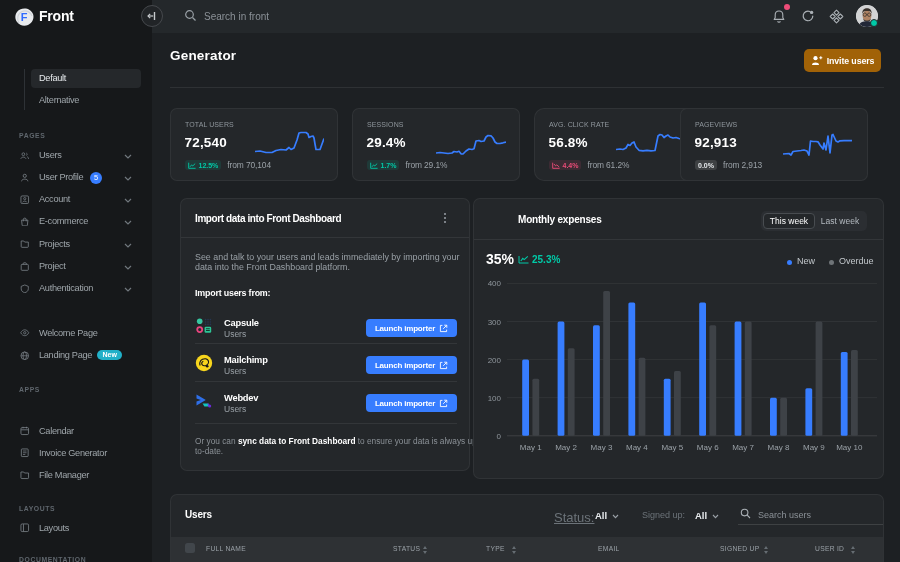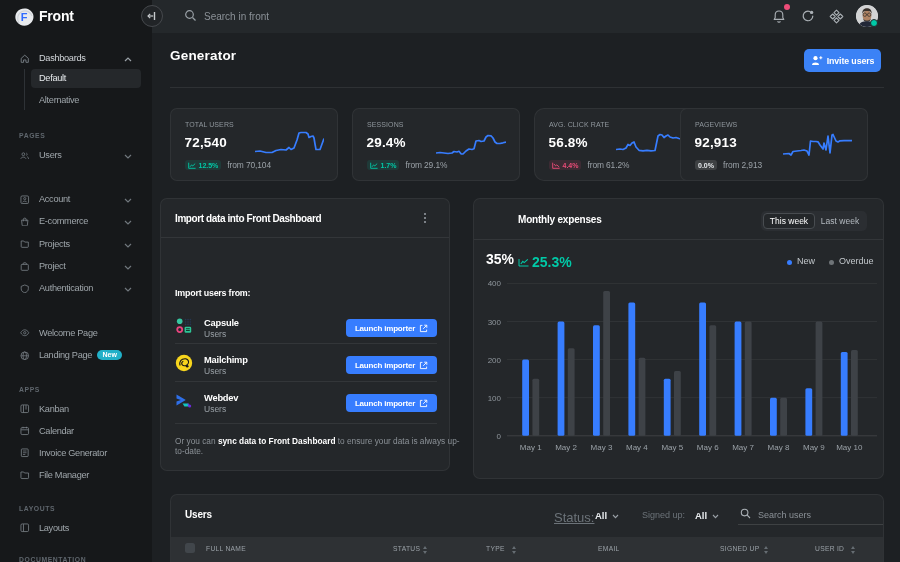--- a/index.html
+++ b/index.html
@@ -38,33 +38,20 @@
 
   <div class="abs" style="left:13px;top:6px;width:22px;height:22px;">
     <svg width="22" height="22" viewBox="0 0 22 22">
       <path d="M4 16 C1 12 2 6 7 3.5 C12 1 18 3 20 8 C21.5 12 19.5 17 15 19 C11 20.7 6.5 19.5 4 16 Z" fill="#e8eaed"></path>
       <path d="M6 17 C3.5 13.5 4.5 7.5 9 5.5 C13 3.8 18 6 19 10" fill="none" stroke="#cfd3d7" stroke-width="1.2"></path>
       <text x="11" y="15.2" font-size="11" font-weight="bold" fill="#2f6bff" text-anchor="middle">F</text>
     </svg>
   </div>
   <div class="abs" style="left:39px;top:7.5px;font-size:14px;font-weight:bold;color:#fff;letter-spacing:-0.2px;">Front</div>
 
-  <div class="abs nav-item" style="top:50px;">
-    <span class="nico">
-      <svg width="12" height="12" viewBox="0 0 12 12">
-          <path d="M1.5 5.5 L6 1.5 L10.5 5.5 V10.5 H7.5 V7.5 H4.5 V10.5 H1.5 Z" fill="none" stroke="#7d858c" stroke-width="1.1" stroke-linejoin="round"></path>
-        </svg>
-    </span>
-    <span class="ntxt" style="color:#d2d6da;">Dashboards</span>
-    <span class="nchev">
-        <svg width="8" height="5" viewBox="0 0 8 5">
-          <path d="M1 4 L4 1 L7 4" fill="none" stroke="#9aa1a7" stroke-width="1.2"></path>
-        </svg>
-      </span>
-  </div>
   <div class="abs" style="left:24px;top:69px;width:1px;height:41px;background:#2e3236;"></div>
   <div class="abs" style="left:31px;top:69px;width:110px;height:19px;background:#25282b;border-radius:4px;"></div>
   <div class="abs" style="left:39px;top:73px;font-size:9.2px;letter-spacing:-0.3px;color:#e7eaed;">Default</div>
   <div class="abs" style="left:39px;top:95px;font-size:9.2px;letter-spacing:-0.3px;color:#9fa6ab;">Alternative</div>
 
   <div class="abs nav-label" style="top:131.5px;">PAGES</div>
   <div class="abs nav-item" style="top:147px;">
     <span class="nico">
         <svg width="13" height="11" viewBox="0 0 13 11">
           <circle cx="4.6" cy="3.4" r="1.9" fill="none" stroke="#7d858c" stroke-width="1"></circle>
@@ -72,20 +59,35 @@
           <path d="M8.7 1.8 a1.9 1.9 0 0 1 0 3.4 M9.8 6.8 c1.3 0.5 2 1.5 2 3" fill="none" stroke="#7d858c" stroke-width="1"></path>
         </svg>
       </span>
     <span class="ntxt">Users</span>
     <span class="nchev">
         <svg width="8" height="5" viewBox="0 0 8 5">
           <path d="M1 1 L4 4 L7 1" fill="none" stroke="#70777d" stroke-width="1.2"></path>
         </svg>
       </span>
   </div>
+  <div class="abs nav-item" style="top:169px;">
+    <span class="nico">
+        <svg width="11" height="12" viewBox="0 0 11 12">
+          <circle cx="5.5" cy="3.6" r="2" fill="none" stroke="#7d858c" stroke-width="1"></circle>
+          <path d="M1.5 10.5 C1.5 6.8 9.5 6.8 9.5 10.5" fill="none" stroke="#7d858c" stroke-width="1"></path>
+        </svg>
+      </span>
+    <span class="ntxt">User Profile</span>
+    <span class="abs" style="left:90px;top:2.5px;width:12px;height:12px;border-radius:50%;background:#377dff;color:#fff;font-size:7.5px;text-align:center;line-height:12px;">5</span>
+    <span class="nchev">
+        <svg width="8" height="5" viewBox="0 0 8 5">
+          <path d="M1 1 L4 4 L7 1" fill="none" stroke="#70777d" stroke-width="1.2"></path>
+        </svg>
+      </span>
+  </div>
   <div class="abs nav-item" style="top:191px;padding-left:47px;">
     <span class="nico">
         <svg width="12" height="12" viewBox="0 0 12 12">
           <rect x="1.2" y="1.2" width="9.6" height="9.6" rx="1.5" fill="none" stroke="#7d858c" stroke-width="1"></rect>
           <circle cx="6" cy="4.6" r="1.4" fill="none" stroke="#7d858c" stroke-width="0.9"></circle>
           <path d="M3.3 9.3 C3.6 7.2 8.4 7.2 8.7 9.3" fill="none" stroke="#7d858c" stroke-width="0.9"></path>
         </svg>
       </span>
     <span class="ntxt">Account</span>
     <span class="nchev">
@@ -163,29 +165,20 @@
           <circle cx="6" cy="6" r="4.8" fill="none" stroke="#7d858c" stroke-width="1"></circle>
           <ellipse cx="6" cy="6" rx="2.2" ry="4.8" fill="none" stroke="#7d858c" stroke-width="0.9"></ellipse>
           <path d="M1.4 6 h9.2" stroke="#7d858c" stroke-width="0.9"></path>
         </svg>
       </span>
     <span class="ntxt">Landing Page</span>
     <span class="abs" style="left:97px;top:3px;height:10px;padding:0 5.5px;border-radius:5.5px;background:#21b0c8;color:#fff;font-size:7px;font-weight:bold;line-height:10px;">New</span>
   </div>
 
   <div class="abs nav-label" style="top:385.5px;">APPS</div>
-  <div class="abs nav-item" style="top:400.5px;">
-    <span class="nico">
-        <svg width="12" height="12" viewBox="0 0 12 12">
-          <rect x="1.2" y="1.2" width="9.6" height="9.6" rx="1.5" fill="none" stroke="#7d858c" stroke-width="1"></rect>
-          <path d="M4.4 1.5 v9 M7.6 1.5 v5.5" stroke="#7d858c" stroke-width="1"></path>
-        </svg>
-      </span>
-    <span class="ntxt">Kanban</span>
-  </div>
   <div class="abs nav-item" style="top:422.5px;">
     <span class="nico">
         <svg width="12" height="12" viewBox="0 0 12 12">
           <rect x="1.2" y="2" width="9.6" height="8.8" rx="1.5" fill="none" stroke="#7d858c" stroke-width="1"></rect>
           <path d="M1.5 4.8 h9 M3.8 1 v2 M8.2 1 v2" stroke="#7d858c" stroke-width="1"></path>
         </svg>
       </span>
     <span class="ntxt">Calendar</span>
   </div>
   <div class="abs nav-item" style="top:444.5px;">
@@ -270,21 +263,21 @@
       <circle cx="8.8" cy="9.7" r="1.7"></circle>
         <circle cx="13.2" cy="9.7" r="1.7"></circle>
         <path d="M10.5 9.5 h1"></path>
     </g>
     <path d="M2.6 22 C3.2 17.2 7 16.2 11 16.2 C15 16.2 18.8 17.2 19.4 22 Z" fill="#222838"></path>
   </svg>
 </div>
 <div class="abs" style="left:870px;top:19px;width:8px;height:8px;border-radius:50%;background:#00c9a7;border:1.5px solid #24282b;"></div>
 
 <div class="abs" style="left:170px;top:48px;font-size:13.5px;font-weight:bold;color:#fff;letter-spacing:0.2px;">Generator</div>
-<div class="abs" style="left:804px;top:49px;width:77px;height:23px;background:#3b82f6;border-radius:5px;color:#fff;font-size:8.8px;letter-spacing:-0.1px;display:flex;align-items:center;justify-content:center;gap:4px;">
+<div class="abs" style="left:804px;top:49px;width:77px;height:23px;background:#a16207;border-radius:5px;color:#fff;font-size:8.8px;letter-spacing:-0.1px;display:flex;align-items:center;justify-content:center;gap:4px;">
   <svg width="12" height="11" viewBox="0 0 12 11">
     <circle cx="4.5" cy="3.2" r="2.1" fill="#fff"></circle>
     <path d="M1 10 C1 6.8 8 6.8 8 10 Z" fill="#fff"></path>
     <path d="M9.8 1.2 v3 M8.3 2.7 h3" stroke="#fff" stroke-width="1.1"></path>
   </svg>
   <span style="font-weight:bold;">Invite users</span>
 </div>
 <div class="abs" style="left:170px;top:87px;width:714px;height:1px;background:rgba(255,255,255,0.08);"></div>
 
 <div class="card" style="left:170px;top:108px;width:168px;height:73px;">
@@ -334,28 +327,29 @@
   <div class="snum">92,913</div>
   <svg class="spark" width="72" height="30" viewBox="0 0 72 30">
       <path d="M1 24 L7 23.5 L9 25 L11 21.5 L15 21 L19 20.5 L22 20 L25 21 L27 25 L28.5 11 L31 11.5 L34 11.5 L36 11.8 L38 15 L41 19 L42 13 L44 20 L46 6 L48 23 L50 5 L51 4.5 L54 11 L56 12 L58 10.8 L62 10.6 L66 10.5 L70 10.7" fill="none" stroke="#377dff" stroke-width="1.7" stroke-linejoin="round"></path>
     </svg>
   <div class="srow">
     <span class="sbadge gray">0.0%</span>
     <span class="sfrom">from 2,913</span>
   </div>
 </div>
 
-<div class="card" id="importcard" style="left:160px;top:198px;width:290px;height:273px;">
+<div class="card" id="importcard" style="left:180px;top:198px;width:290px;height:273px;">
   <div class="abs" style="left:14px;top:14px;font-size:10px;letter-spacing:-0.4px;font-weight:bold;color:#fff;">Import data into Front Dashboard</div>
   <svg class="abs" style="left:262px;top:13px;" width="4" height="12" viewBox="0 0 4 12">
       <circle cx="2" cy="2" r="1" fill="#9aa1a7"></circle>
       <circle cx="2" cy="6" r="1" fill="#9aa1a7"></circle>
       <circle cx="2" cy="10" r="1" fill="#9aa1a7"></circle>
     </svg>
   <div class="abs" style="left:0;top:38px;width:288px;height:1px;background:rgba(255,255,255,0.07);"></div>
+  <div class="abs" style="left:14px;top:52.5px;width:276px;font-size:8.9px;line-height:10.6px;color:#99a0a6;white-space:nowrap;">See and talk to your users and leads immediately by importing your<br>data into the Front Dashboard platform.</div>
   <div class="abs" style="left:14px;top:89px;font-size:8.9px;letter-spacing:-0.2px;font-weight:bold;color:#fff;">Import users from:</div>
 
   <div class="abs" style="left:14px;top:118px;width:18px;height:18px;">
     <svg width="18" height="18" viewBox="0 0 18 18">
       <circle cx="4.7" cy="4.3" r="2.8" fill="#36c6a0"></circle>
       <g fill="#263752">
         <circle cx="10.6" cy="2.6" r="0.8"></circle>
           <circle cx="13.0" cy="2.6" r="0.8"></circle>
           <circle cx="15.4" cy="2.6" r="0.8"></circle>
         <circle cx="10.6" cy="5.0" r="0.8"></circle>
@@ -421,21 +415,21 @@
     <span style="flex:1;height:16px;background:#24272a;border:1px solid #484c50;border-radius:4px;color:#fff;font-size:8.5px;display:flex;align-items:center;justify-content:center;">This week</span>
     <span style="flex:1;height:16px;color:#b4bac0;font-size:8.5px;display:flex;align-items:center;justify-content:center;">Last week</span>
   </div>
   <div class="abs" style="left:0;top:40px;width:409px;height:1px;background:rgba(255,255,255,0.07);"></div>
   <div class="abs" style="left:12px;top:52px;font-size:14px;font-weight:bold;color:#fff;">35%</div>
   <div class="abs" style="left:44px;top:55px;display:flex;align-items:center;gap:3px;">
     <svg width="11" height="9" viewBox="0 0 11 9">
         <path d="M1 1 V8 H10.5" fill="none" stroke="#00c9a7" stroke-width="1"></path>
         <path d="M2.8 6 L4.8 3.4 L6.2 4.6 L9.8 1.4" fill="none" stroke="#00c9a7" stroke-width="1.1"></path>
       </svg>
-    <span style="font-size:14px;font-weight:bold;color:#00c9a7;">25.3%</span>
+    <span style="font-size:10px;font-weight:bold;color:#00c9a7;">25.3%</span>
   </div>
   <div class="abs" style="left:313px;top:61px;width:5px;height:5px;border-radius:50%;background:#377dff;"></div>
   <div class="abs" style="left:323px;top:57px;font-size:9px;color:#c2c7cb;">New</div>
   <div class="abs" style="left:355px;top:61px;width:5px;height:5px;border-radius:50%;background:#6f7478;"></div>
   <div class="abs" style="left:365px;top:57px;font-size:9px;color:#c2c7cb;">Overdue</div>
   <svg class="abs" style="left:0;top:72px;" width="409" height="185" viewBox="0 0 409 185">
     <g stroke="rgba(255,255,255,0.06)" stroke-width="1">
       <line x1="33" y1="12.4" x2="403" y2="12.4"></line>
       <line x1="33" y1="50.5" x2="403" y2="50.5"></line>
       <line x1="33" y1="88.6" x2="403" y2="88.6"></line>

